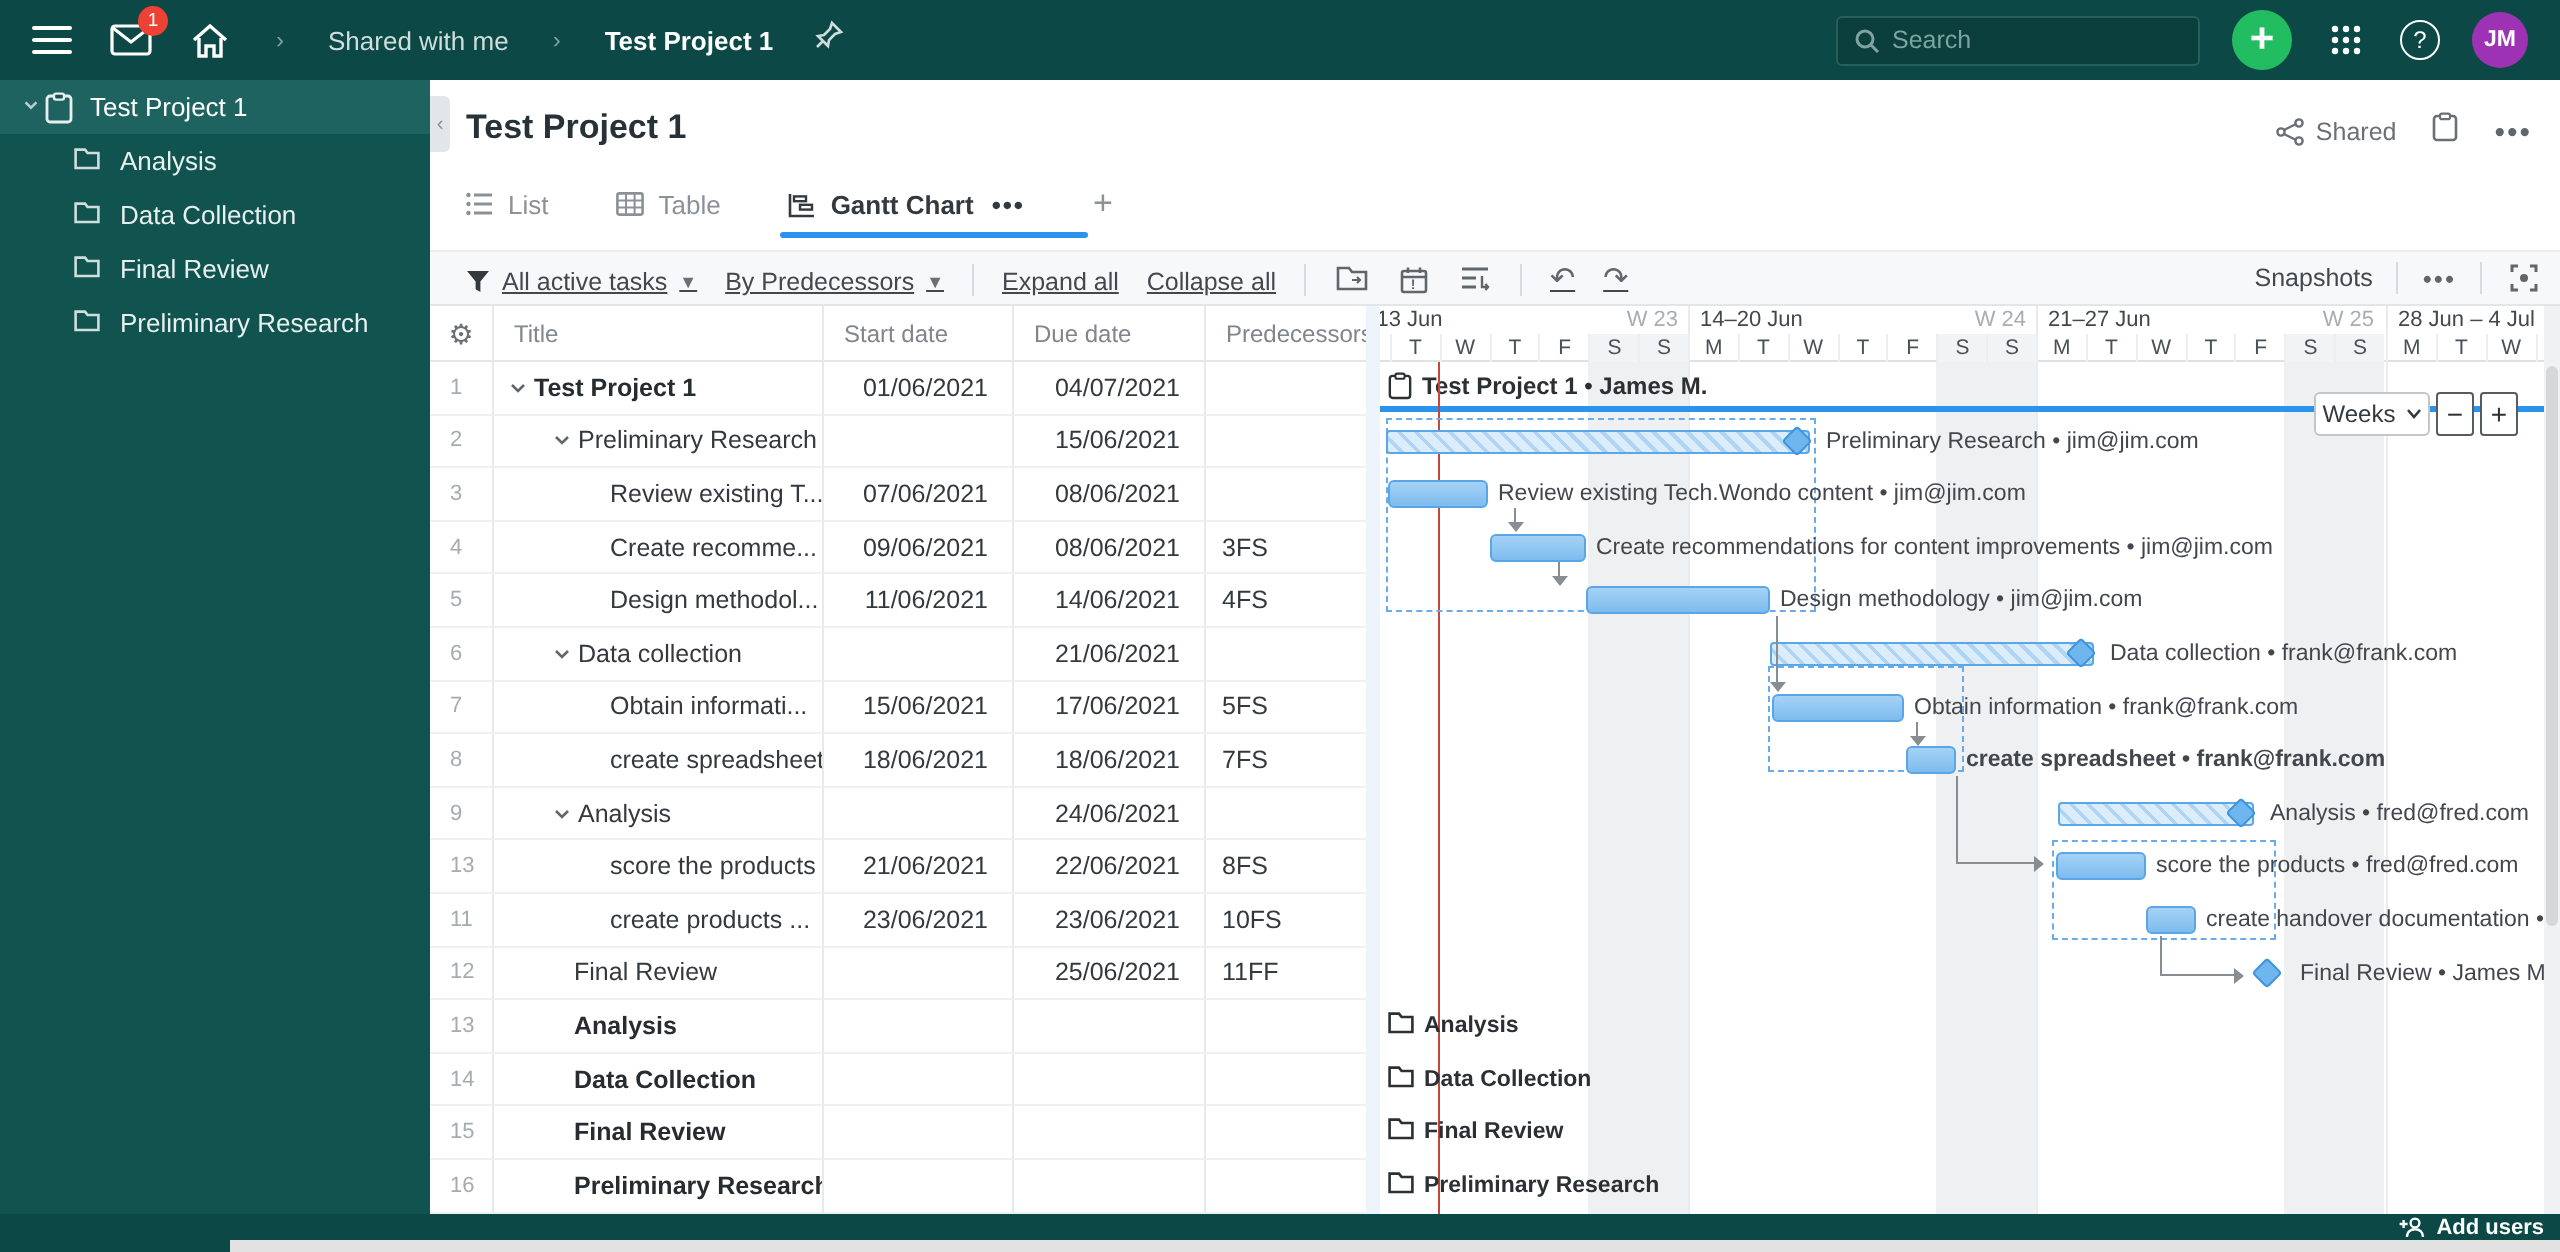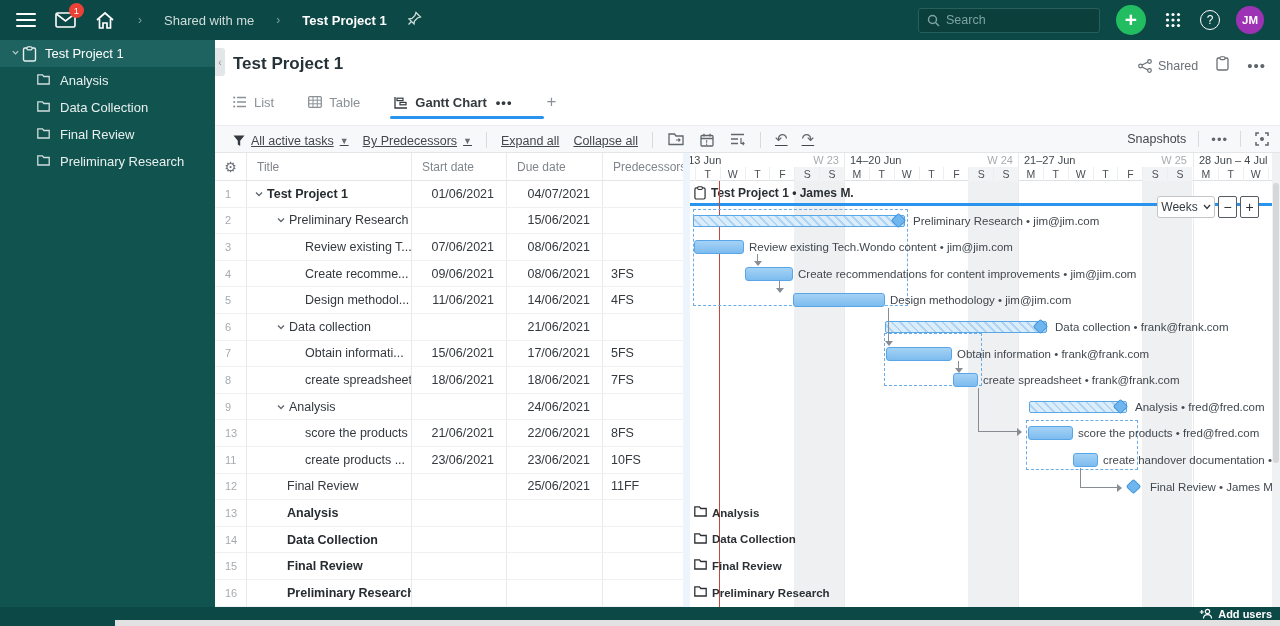--- a/index.html
+++ b/index.html
@@ -586,21 +586,21 @@
         <div class="g-task" style="left: 55px; top: 85.8px; width: 48px;"></div>
         <div class="g-label" style="left: 108px; top: 85.8px;">Create recommendations for content improvements • jim@jim.com</div>
         <div class="g-task" style="left: 103px; top: 112.4px; width: 92px;"></div>
         <div class="g-label" style="left: 200px; top: 112.4px;">Design methodology • jim@jim.com</div>
         <div class="g-summary" style="left: 195px; top: 140px; width: 162px;"></div>
         <div class="g-diamond" style="left: 345px; top: 140px;"></div>
         <div class="g-label" style="left: 365px; top: 139px;">Data collection • frank@frank.com</div>
         <div class="g-task" style="left: 196px; top: 165.6px; width: 66px;"></div>
         <div class="g-label" style="left: 267px; top: 165.6px;">Obtain information • frank@frank.com</div>
         <div class="g-task" style="left: 263px; top: 192.2px; width: 25px;"></div>
-        <div class="g-label" style="left: 293px; top: 192.2px;">create spreadsheet • frank@frank.com</div>
+        <div class="g-label" style="left: 293px; top: 192.2px; font-weight: bold;">create spreadsheet • frank@frank.com</div>
         <div class="g-summary" style="left: 339px; top: 219.8px; width: 98px;"></div>
         <div class="g-diamond" style="left: 425px; top: 219.8px;"></div>
         <div class="g-label" style="left: 445px; top: 218.8px;">Analysis • fred@fred.com</div>
         <div class="g-task" style="left: 338px; top: 245.4px; width: 45px;"></div>
         <div class="g-label" style="left: 388px; top: 245.4px;">score the products • fred@fred.com</div>
         <div class="g-task" style="left: 383px; top: 272px; width: 25px;"></div>
         <div class="g-label" style="left: 413px; top: 272px;">create handover documentation • fred@fred.com</div>
         <div class="g-diamond" style="left: 438px; top: 299.6px;"></div>
         <div class="g-label" style="left: 460px; top: 298.6px;">Final Review • James M.</div>
         <div class="g-folder" style="top: 325.2px;">

